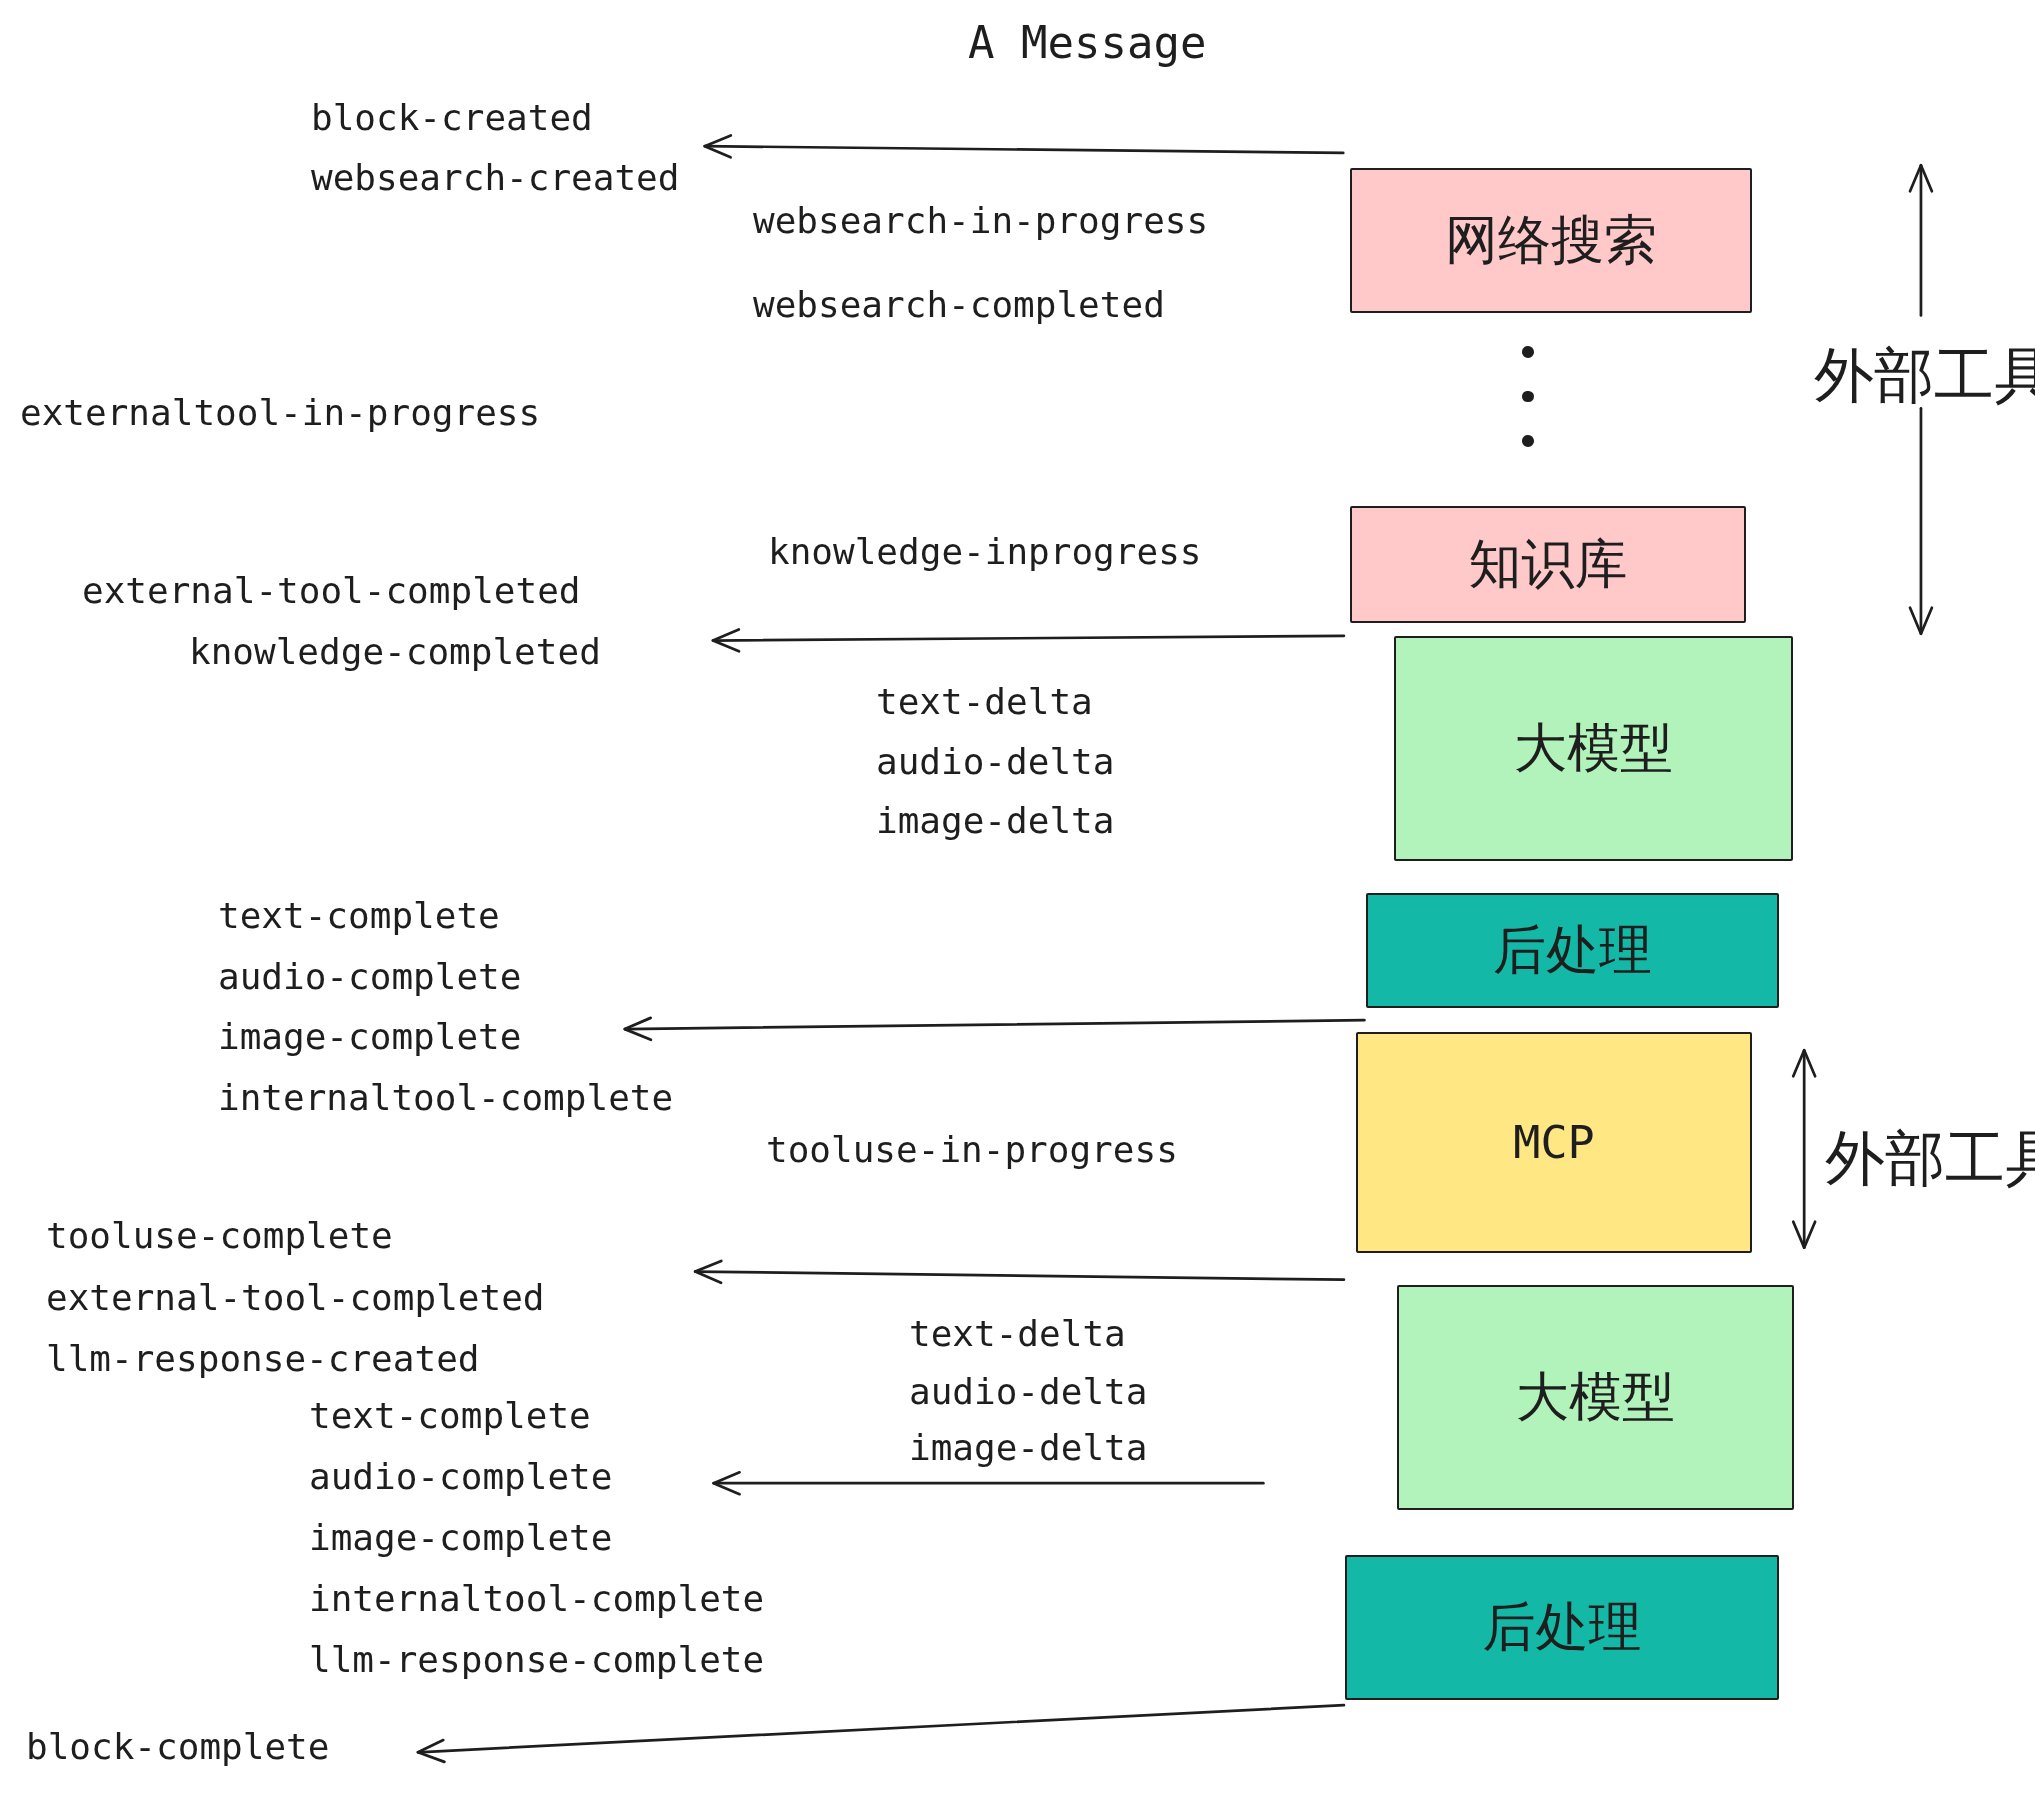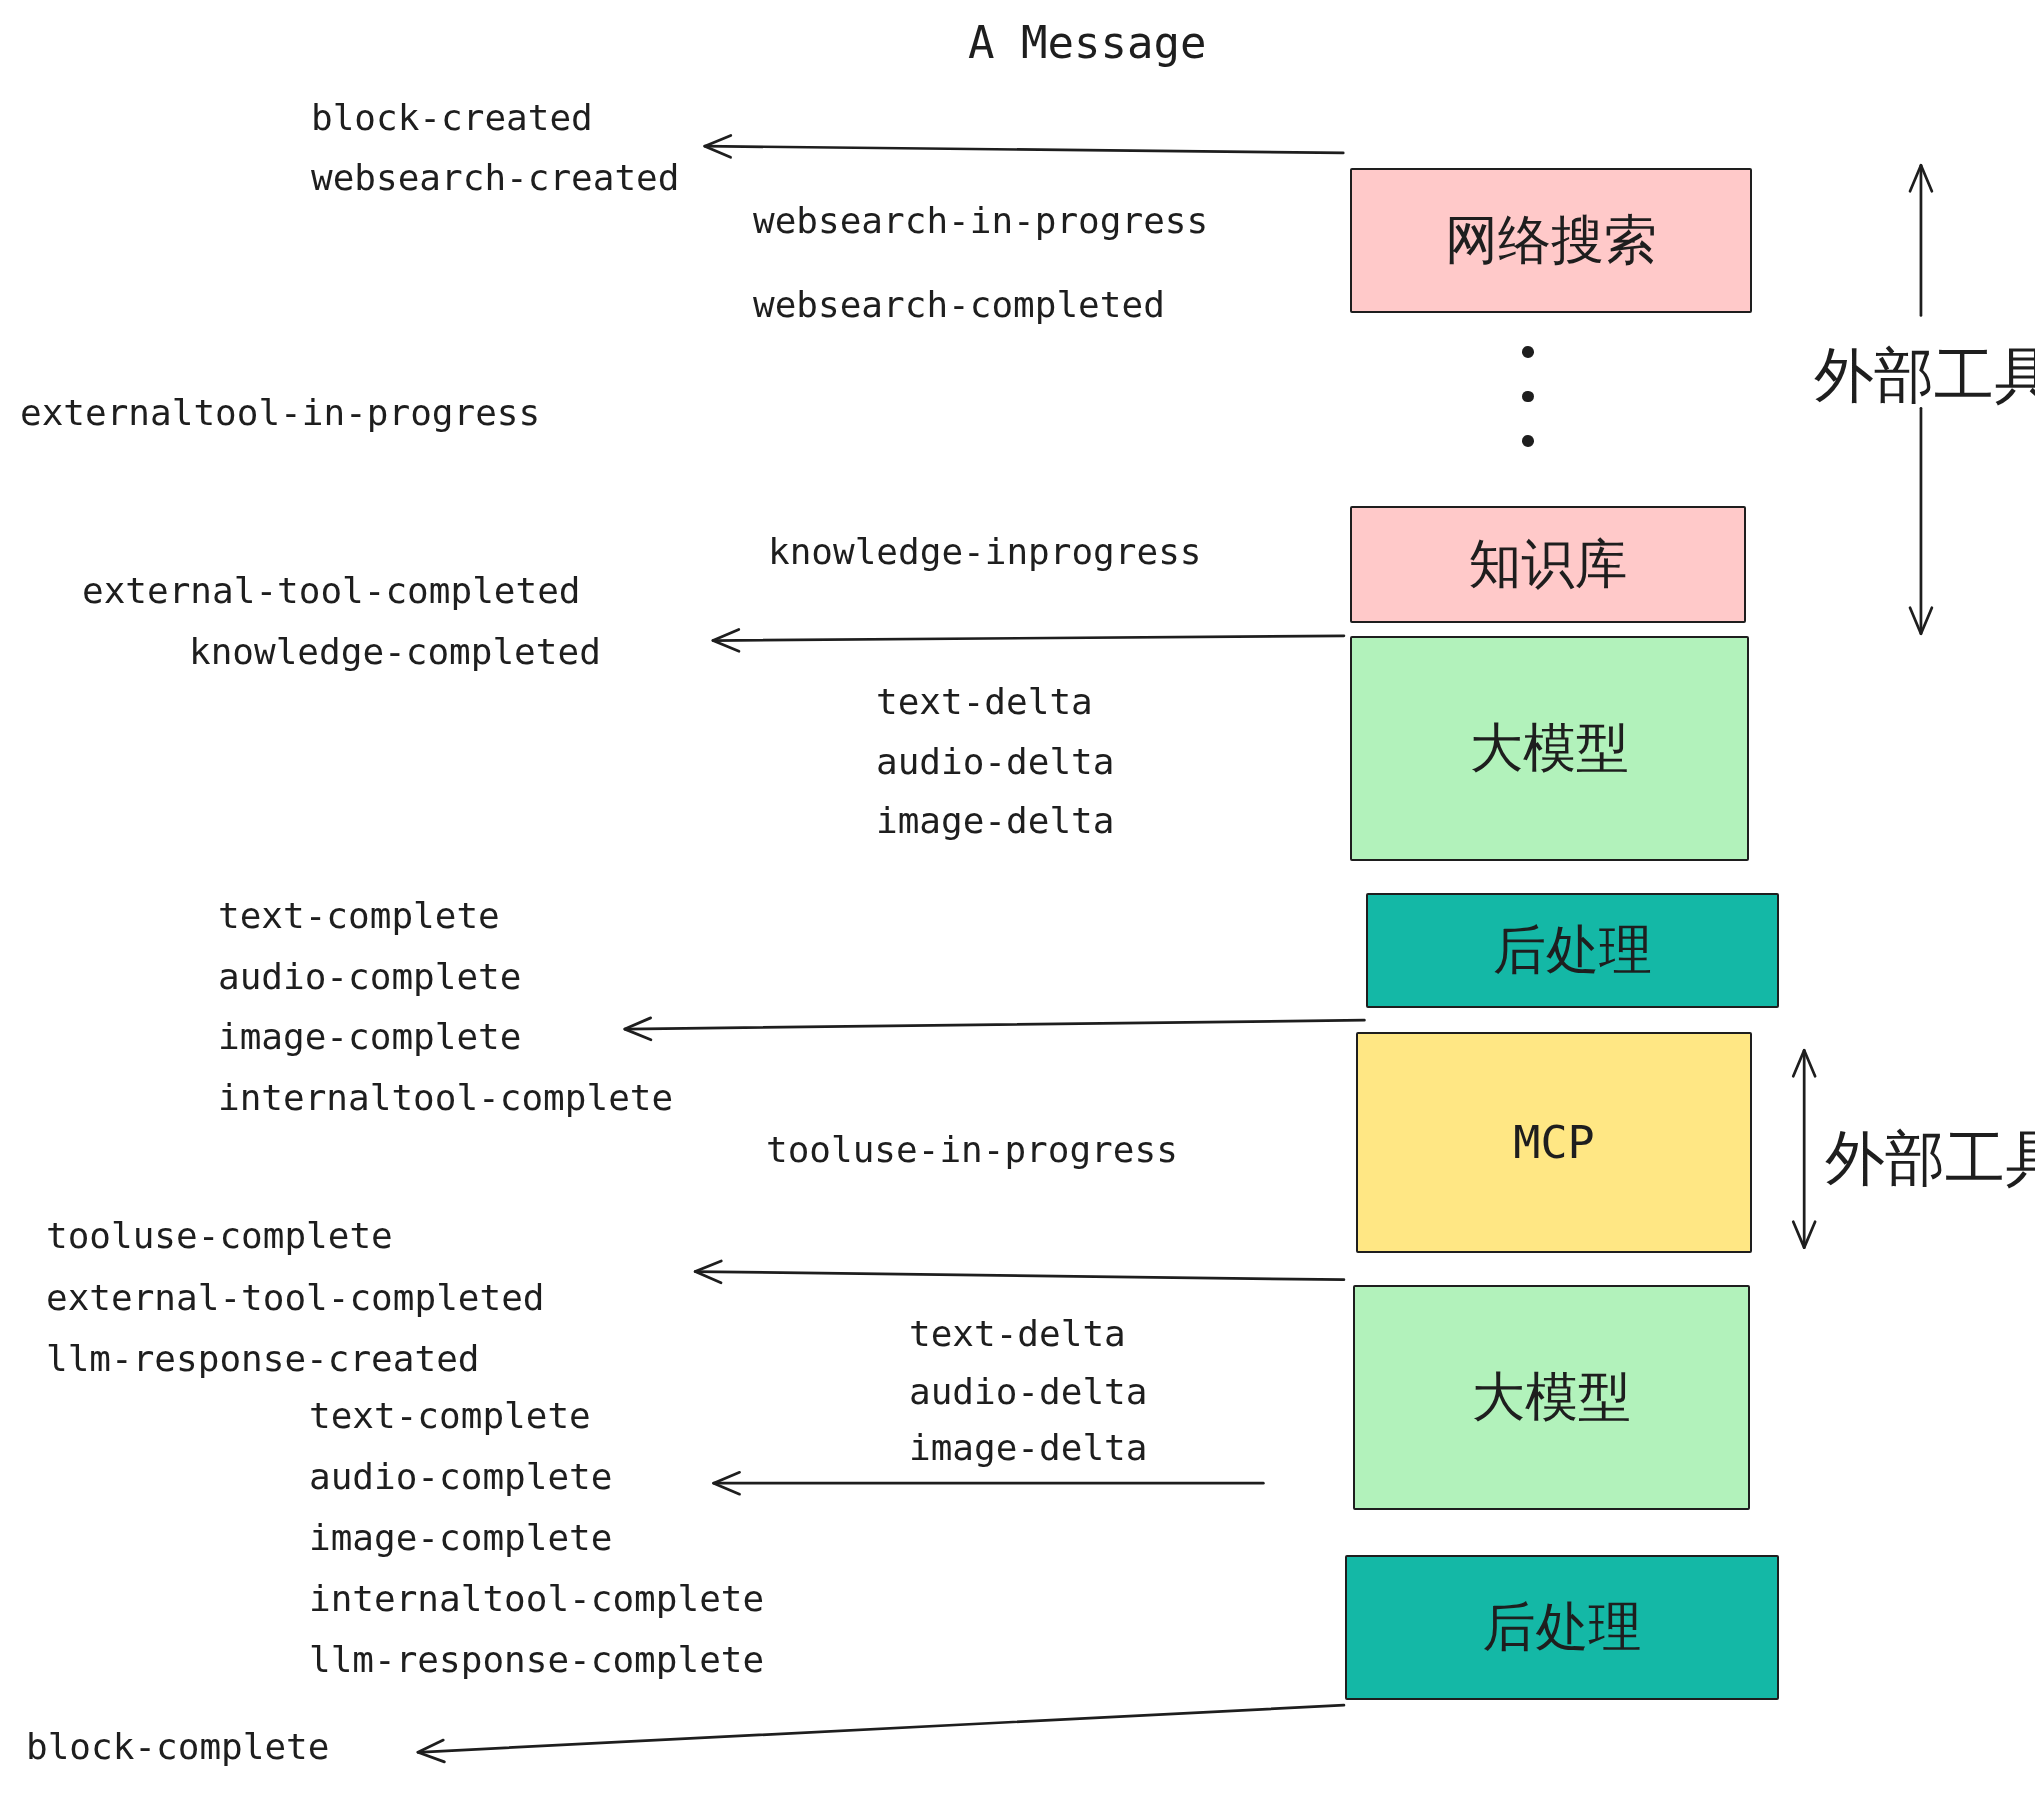--- a/index.html
+++ b/index.html
@@ -32,21 +32,21 @@
     border: 2.7px solid #1e1e1e;
     border-radius: 2px;
     display: flex;
     align-items: center;
     justify-content: center;
     font-family: "DejaVu Sans", "Liberation Sans", sans-serif;
     font-size: 53px;
     color: #1e1e1e;
   }
   .box.pink   { background: #ffc9c9; }
-  .box.green  { background: #b2f2bb; }
+  .box.green  { background: #b2f2bb; margin-left: 44px; }
   .box.yellow { background: #ffe784; }
   .box.white  { background: #14b8a6; }
   .box.mono-label { font-family: "DejaVu Sans Mono", "Liberation Mono", monospace; font-size: 45px; }
   .ann {
     position: absolute;
     font-family: "DejaVu Sans", "Liberation Sans", sans-serif;
     font-size: 60px;
     color: #1e1e1e;
     white-space: pre;
   }

